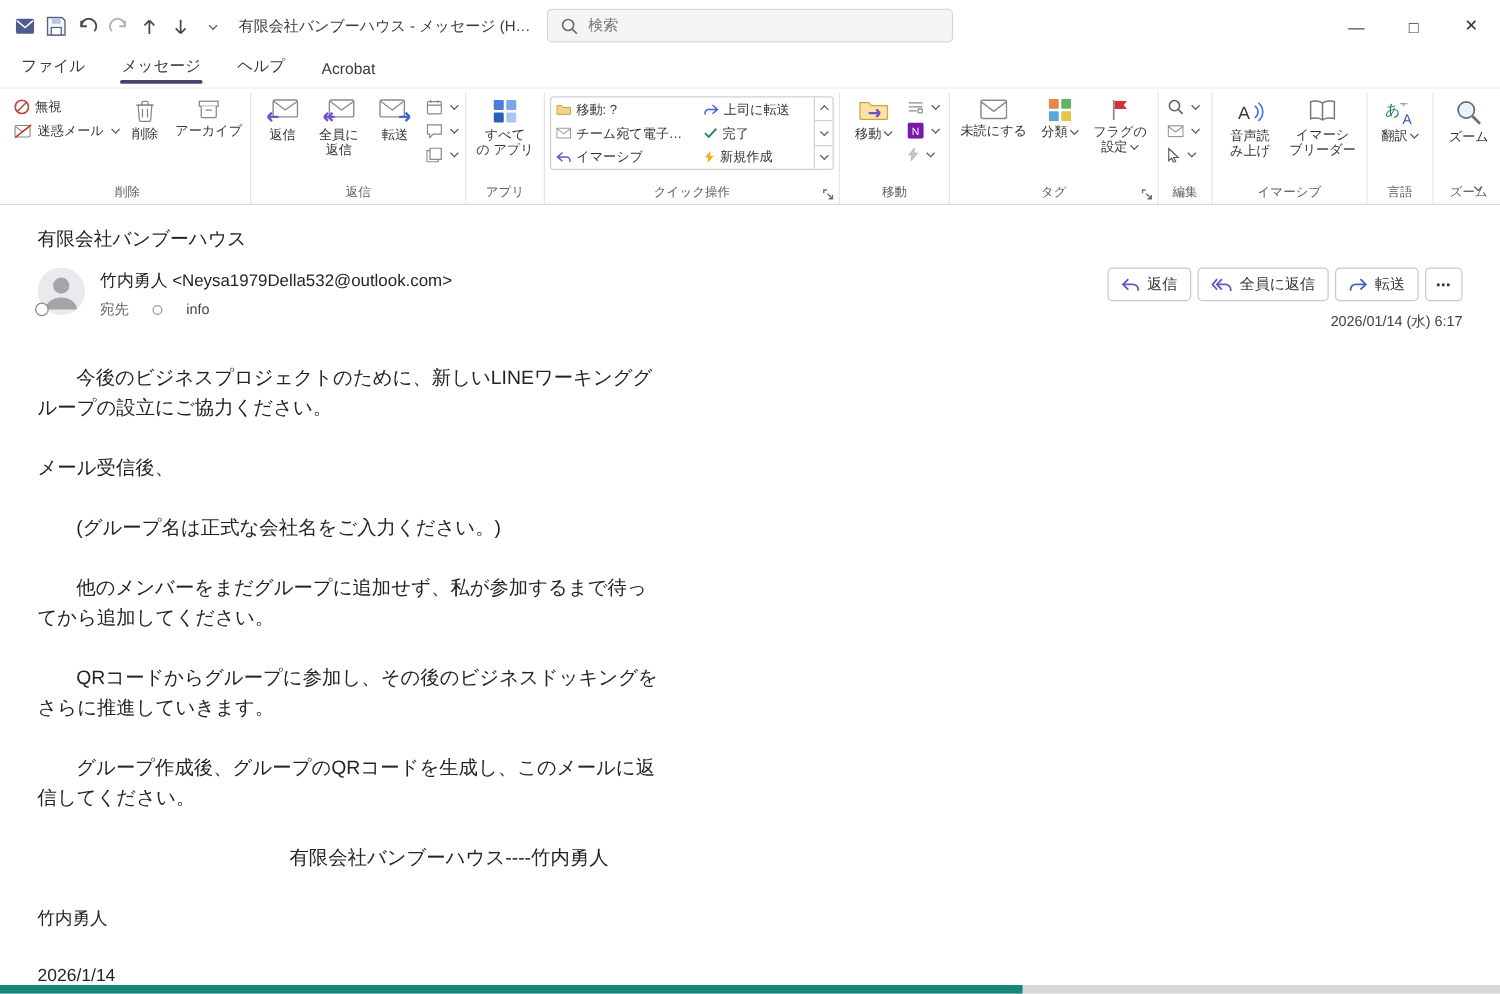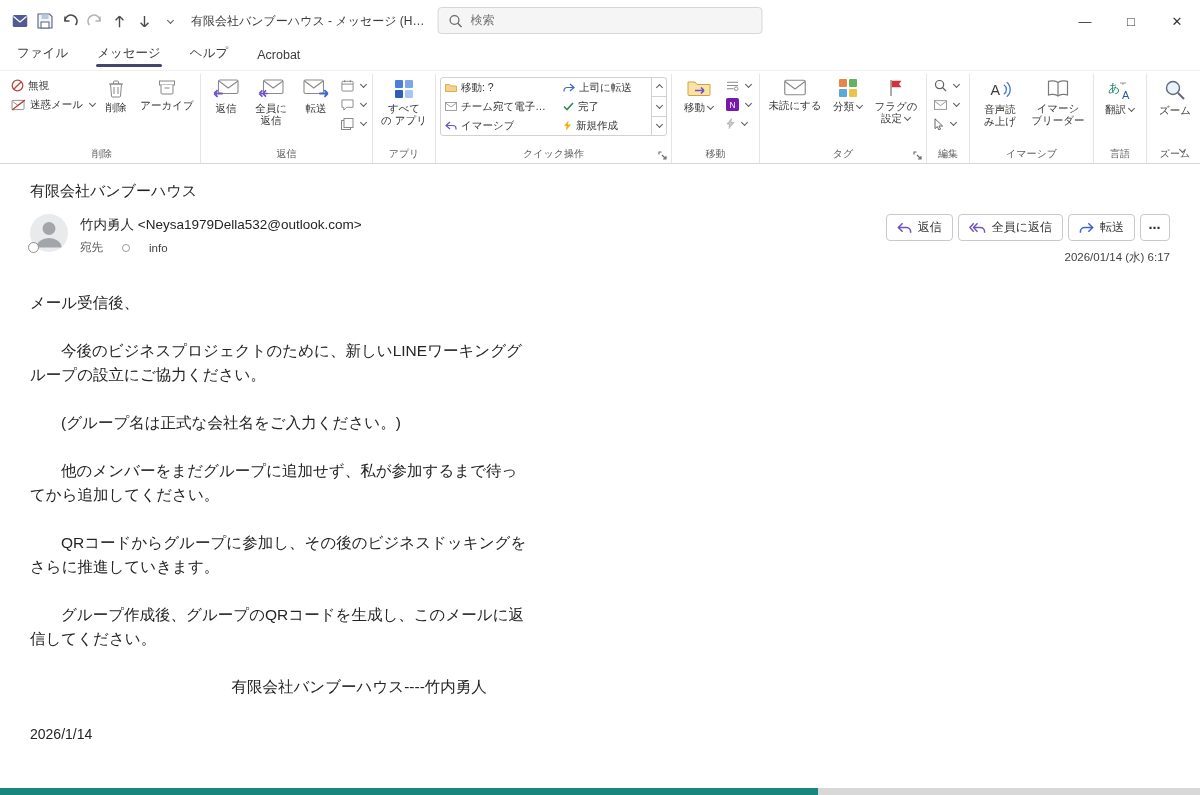--- a/index.html
+++ b/index.html
@@ -586,31 +586,32 @@
             </span>
             <span data-bind="message.actions.forward">転送</span>
           </button>
           <button class="actbtn more" data-bind="message.actions.more">⋯</button>
         </div>
         <div class="msgdate" data-bind="message.date">2026/01/14 (水) 6:17</div>
       </div>
     </div>
 
     <div class="msgbody">
-      <p data-bind="message.body_paragraphs.0">メール受信後、</p>
       <p data-bind="message.body_paragraphs.1">　　今後のビジネスプロジェクトのために、新しいLINEワーキンググ
 ループの設立にご協力ください。</p>
+      <p data-bind="message.body_paragraphs.0">メール受信後、</p>
       <p data-bind="message.body_paragraphs.2">　　(グループ名は正式な会社名をご入力ください。)</p>
       <p data-bind="message.body_paragraphs.3">　　他のメンバーをまだグループに追加せず、私が参加するまで待っ
 てから追加してください。</p>
       <p data-bind="message.body_paragraphs.5">　　QRコードからグループに参加し、その後のビジネスドッキングを
 さらに推進していきます。</p>
       <p data-bind="message.body_paragraphs.4">　　グループ作成後、グループのQRコードを生成し、このメールに返
 信してください。</p>
       <p data-bind="message.body_paragraphs.6">　　　　　　　　　　　　　有限会社バンブーハウス----竹内勇人</p>
+      <p class="sigline" data-bind="message.signature.name">竹内勇人</p>
       <p class="sigline" data-bind="message.signature.date">2026/1/14</p>
     </div>
   </div>
 
   <div class="bottombar">
     <div class="bottombar-fill"></div>
   </div>
 
 </div>
 

